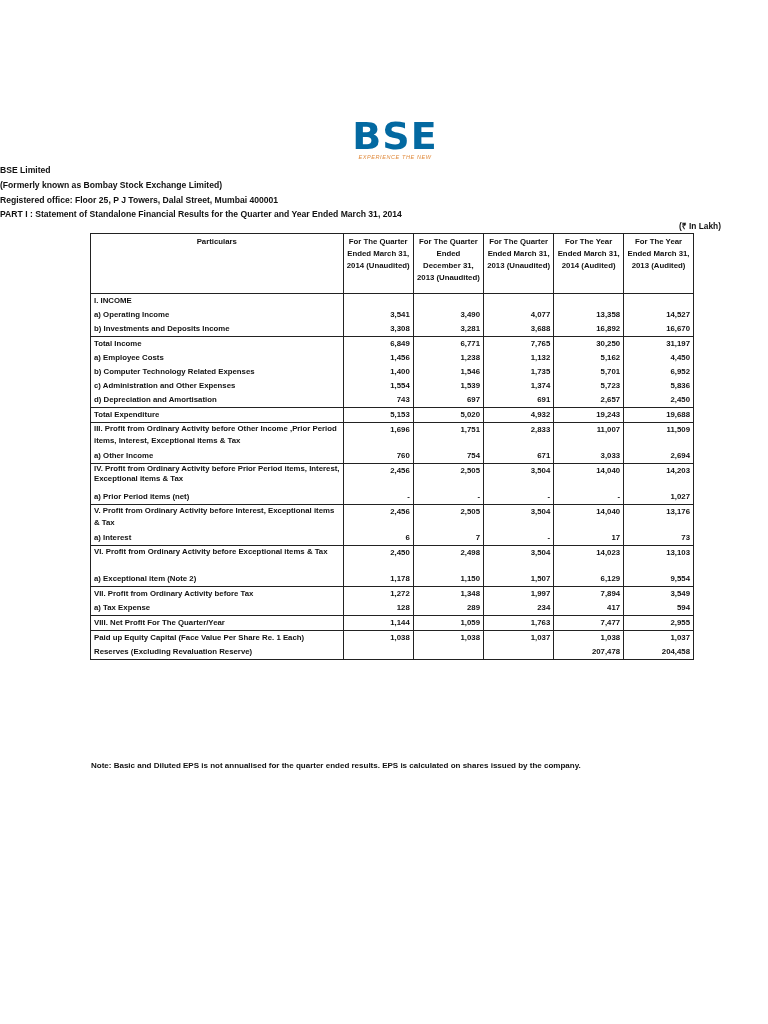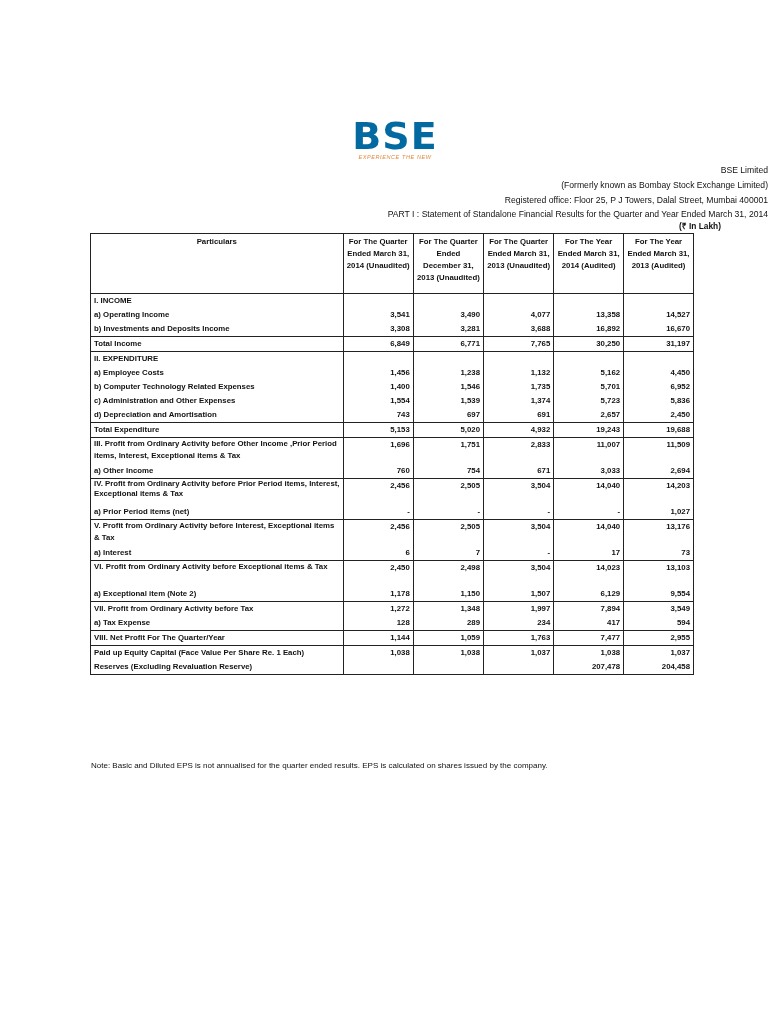--- a/index.html
+++ b/index.html
@@ -1,33 +1,33 @@
 <!DOCTYPE html>
 <html><head>
 <meta charset="utf-8">
 <style>
   html, body { margin: 0; padding: 0; background: #ffffff; }
   body { width: 768px; height: 1024px; position: relative; font-family: "Liberation Sans", sans-serif; color: #111; overflow: hidden; }
   .logo { position: absolute; left: 345px; top: 118px; width: 100px; height: 44px; }
   .logo-text { position: absolute; left: 0; top: 0; width: 100px; text-align: center; font-family: "DejaVu Sans", sans-serif; font-weight: bold; font-size: 38px; letter-spacing: 1px; line-height: 36px; color: #0369a1; }
   .logo-tag { position: absolute; left: 0; top: 36px; width: 100px; text-align: center; font-size: 5.5px; color: #e08a3c; letter-spacing: 0.6px; font-style: italic; }
-  .hdr { position: absolute; left: 0; width: 768px; text-align: right; font-weight: normal; font-size: 8.6px; }
+  .hdr { position: absolute; left: 0; width: 768px; text-align: left; font-weight: bold; font-size: 8.6px; }
   .unit { position: absolute; right: 47px; top: 220px; font-weight: bold; font-size: 8.4px; }
   table.fin { position: absolute; left: 90px; top: 233px; width: 604px; border-collapse: collapse; font-size: 7.8px; font-weight: bold; }
   table.fin td, table.fin th { border-left: 1.3px solid #222; border-right: 1.3px solid #222; padding: 0 3px; vertical-align: top; }
   table.fin { border: 1.3px solid #222; }
   table.fin th { font-weight: bold; text-align: center; vertical-align: top; border-bottom: 1.3px solid #222; line-height: 12px; padding-top: 2px; }
   th.particulars { vertical-align: middle; width: 253px; }
   th.colh { width: 64px; }
   td.num { text-align: right; padding-right: 6px; }
   td.lbl { text-align: left; padding-left: 2px; }
   tr.sep td { border-top: 1.3px solid #222; }
   tr.r td { height: 14px; line-height: 14px; }
   tr.tall td { height: 26px; }
-  .note { position: absolute; left: 91px; top: 761px; font-size: 8px; font-weight: normal; }
+  .note { position: absolute; left: 91px; top: 761px; font-size: 8px; font-weight: bold; }
 </style>
 </head>
 <body>
 
 <div class="logo">
   <div class="logo-text">BSE</div>
   <div class="logo-tag">EXPERIENCE THE NEW</div>
 </div>
 
 <div class="hdr" style="top:165px">BSE Limited</div>
@@ -73,28 +73,20 @@
         <td class="num">16,670</td>
       </tr>
       <tr class="r sep">
         <td class="lbl">Total Income</td>
         <td class="num">6,849</td>
         <td class="num">6,771</td>
         <td class="num">7,765</td>
         <td class="num">30,250</td>
         <td class="num">31,197</td>
       </tr>
-      <tr class="r sep">
-        <td class="lbl">II. EXPENDITURE</td>
-        <td class="num"></td>
-        <td class="num"></td>
-        <td class="num"></td>
-        <td class="num"></td>
-        <td class="num"></td>
-      </tr>
       <tr class="r">
         <td class="lbl">a) Employee Costs</td>
         <td class="num">1,456</td>
         <td class="num">1,238</td>
         <td class="num">1,132</td>
         <td class="num">5,162</td>
         <td class="num">4,450</td>
       </tr>
       <tr class="r">
         <td class="lbl">b) Computer Technology Related Expenses</td>

